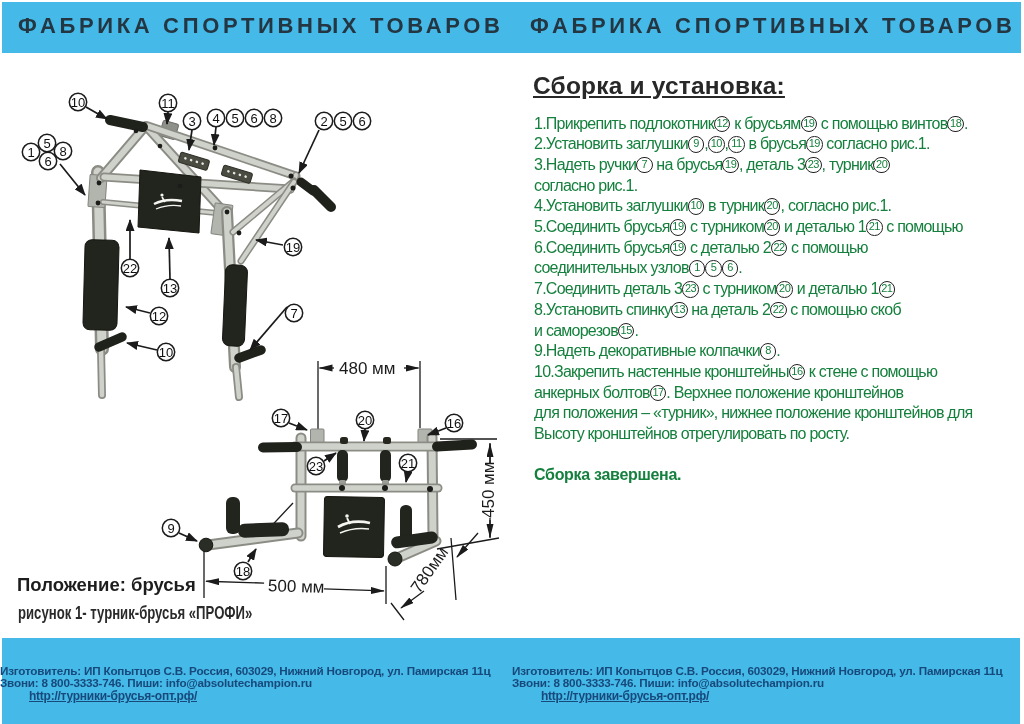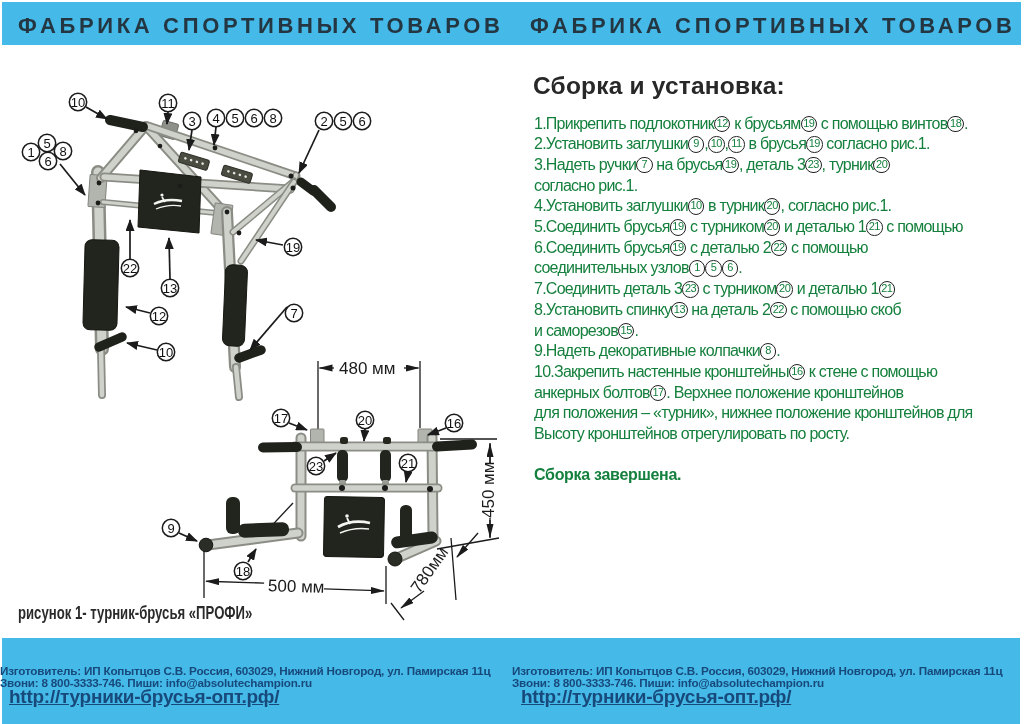--- a/index.html
+++ b/index.html
@@ -1,36 +1,36 @@
 <!DOCTYPE html>
 <html><head>
 <meta charset="utf-8">
 <style>
 html,body{margin:0;padding:0;}
 #page{position:relative;width:1024px;height:724px;background:#ffffff;overflow:hidden;
  font-family:"Liberation Sans",sans-serif;}
-#hdr{position:absolute;left:2px;top:2px;width:1019px;height:43px;background:#45b9e8;}
+#hdr{position:absolute;left:2px;top:2px;width:1019px;height:51px;background:#45b9e8;}
 .ht{position:absolute;top:11px;font-size:22px;font-weight:bold;letter-spacing:3.66px;
  color:#243642;white-space:nowrap;}
 #h1{position:absolute;left:533px;top:73px;font-size:24.5px;font-weight:bold;line-height:25px;
- letter-spacing:0.2px;color:#282828;white-space:nowrap;}
+ letter-spacing:0.2px;color:#282828;white-space:nowrap;text-decoration:underline;}
 #body{position:absolute;left:534px;top:113.5px;font-size:16px;line-height:20.7px;
  letter-spacing:-0.75px;color:#15803d;white-space:nowrap;}
 #body b{letter-spacing:-0.3px;margin-top:24px;}
 .c{display:inline-block;overflow:hidden;box-sizing:border-box;width:16.5px;height:16.5px;border:1.4px solid #222;
  border-radius:50%;font-size:11px;line-height:13px;text-align:center;vertical-align:-3.5px;
  letter-spacing:-0.5px;font-weight:400;}
 .lbl1{position:absolute;left:17px;top:575.5px;font-size:18.5px;font-weight:bold;color:#1d1d1d;
  line-height:18px;white-space:nowrap;}
 .lbl2{position:absolute;left:18px;top:604px;font-size:18px;font-weight:bold;color:#2a2a2a;
  line-height:18px;white-space:nowrap;transform:scaleX(0.73);transform-origin:0 0;}
 #ftr{position:absolute;left:2px;top:638px;width:1018px;height:86px;background:#45b9e8;}
 .fh{position:absolute;width:512px;text-align:left;color:#17497b;font-weight:bold;}
 .f12{font-size:11.7px;line-height:11.8px;letter-spacing:-0.2px;}
-.f3{font-size:19px;line-height:13.5px;letter-spacing:-0.25px;text-decoration:underline;margin-top:1.5px;text-indent:9px;}
+.f3{font-size:12px;line-height:13.5px;letter-spacing:-0.25px;text-decoration:underline;margin-top:1.5px;text-indent:9px;padding-left:20px;}
 </style>
 </head>
 <body>
 <div id="page">
   <div id="hdr">
     <span class="ht" style="left:16px">ФАБРИКА СПОРТИВНЫХ ТОВАРОВ</span>
     <span class="ht" style="left:528px">ФАБРИКА СПОРТИВНЫХ ТОВАРОВ</span>
   </div>
 
   <div id="h1">Сборка и установка:</div>
@@ -48,20 +48,21 @@
     <div>и саморезов<span class="c">15</span>.</div>
     <div>9.Надеть декоративные колпачки<span class="c">8</span>.</div>
     <div>10.Закрепить настенные кронштейны<span class="c">16</span> к стене с помощью</div>
     <div>анкерных болтов<span class="c">17</span>. Верхнее положение кронштейнов</div>
     <div>для положения – «турник», нижнее положение кронштейнов для</div>
     <div>Высоту кронштейнов отрегулировать по росту.</div>
     <div>&nbsp;</div>
     <div><b>Сборка завершена.</b></div>
   </div>
 
+  <div class="lbl1">Положение: брусья</div>
   <div class="lbl2">рисунок 1- турник-брусья «ПРОФИ»</div>
 
   <svg id="fig" style="position:absolute;left:0;top:40px" width="530" height="600" viewBox="0 40 530 600" xmlns="http://www.w3.org/2000/svg">
     <defs>
       <marker id="ah" markerWidth="13" markerHeight="9" refX="11" refY="4.5" orient="auto" markerUnits="userSpaceOnUse">
         <path d="M0,0 L12,4.5 L0,9 z" fill="#1b1b1b"></path>
       </marker>
       <marker id="da" markerWidth="15" markerHeight="8" refX="13" refY="3.5" orient="auto" markerUnits="userSpaceOnUse">
         <path d="M0,0 L14,3.5 L0,7 z" fill="#1b1b1b"></path>
       </marker>

